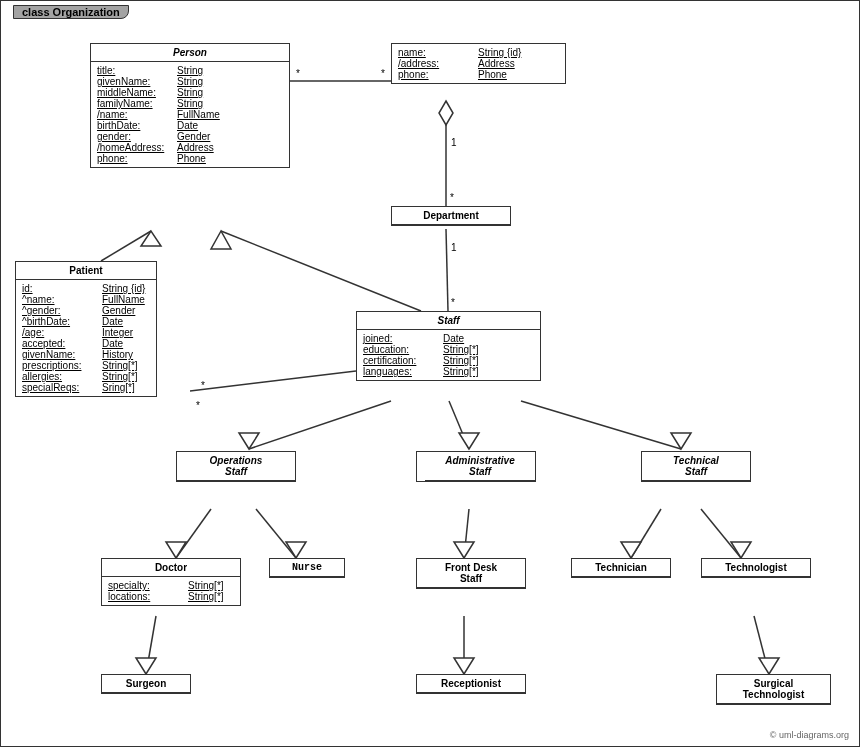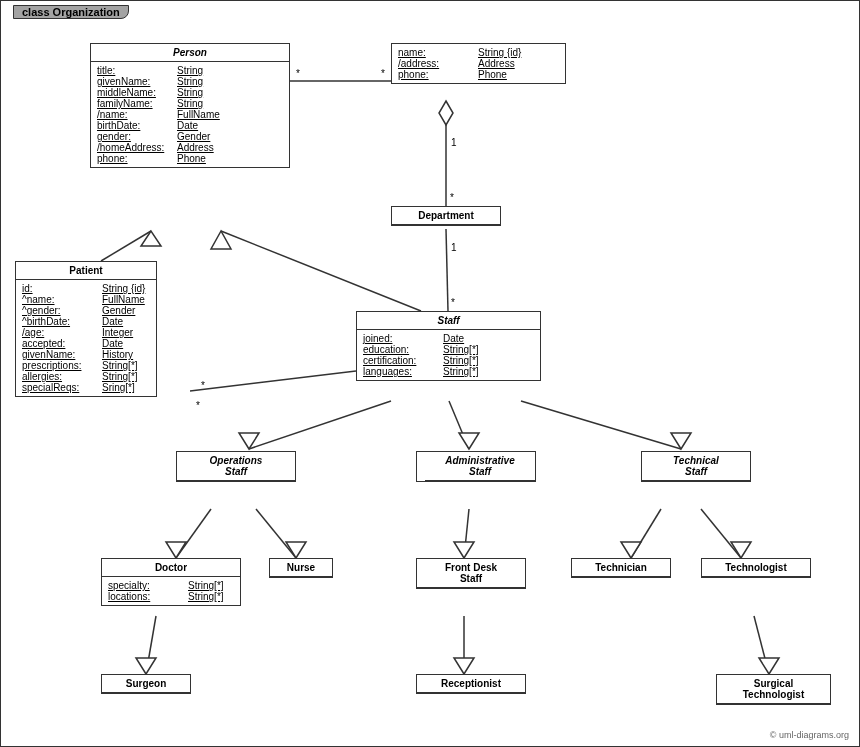--- a/index.html
+++ b/index.html
@@ -241,21 +241,21 @@
           <span class="attr-name">allergies:</span>
           <span class="attr-type">String[*]</span>
         </div>
       <div class="attr-row">
           <span class="attr-name">specialReqs:</span>
           <span class="attr-type">Sring[*]</span>
         </div>
     </div>
   </div>
 
-  <div class="uml-class" style="left:390px; top:205px; width:110px;">
+  <div class="uml-class" style="left:390px; top:205px; width:120px;">
     <div class="class-header">Department</div>
   </div>
 
   <div class="uml-class" style="left:355px; top:310px; width:185px;">
     <div class="class-header italic">Staff</div>
     <div class="class-body">
       <div class="attr-row">
           <span class="attr-name">joined:</span>
           <span class="attr-type">Date</span>
         </div>
@@ -293,21 +293,21 @@
           <span class="attr-name">specialty:</span>
           <span class="attr-type">String[*]</span>
         </div>
       <div class="attr-row">
           <span class="attr-name">locations:</span>
           <span class="attr-type">String[*]</span>
         </div>
     </div>
   </div>
 
-  <div class="uml-class" style="left:268px; top:557px; width:64px;">
+  <div class="uml-class" style="left:268px; top:557px; width:76px;font-family:Liberation Mono, monospace;">
     <div class="class-header">Nurse</div>
   </div>
 
   <div class="uml-class" style="left:415px; top:557px; width:110px;">
     <div class="class-header">Front Desk<br>Staff</div>
   </div>
 
   <div class="uml-class" style="left:570px; top:557px; width:100px;">
     <div class="class-header">Technician</div>
   </div>

